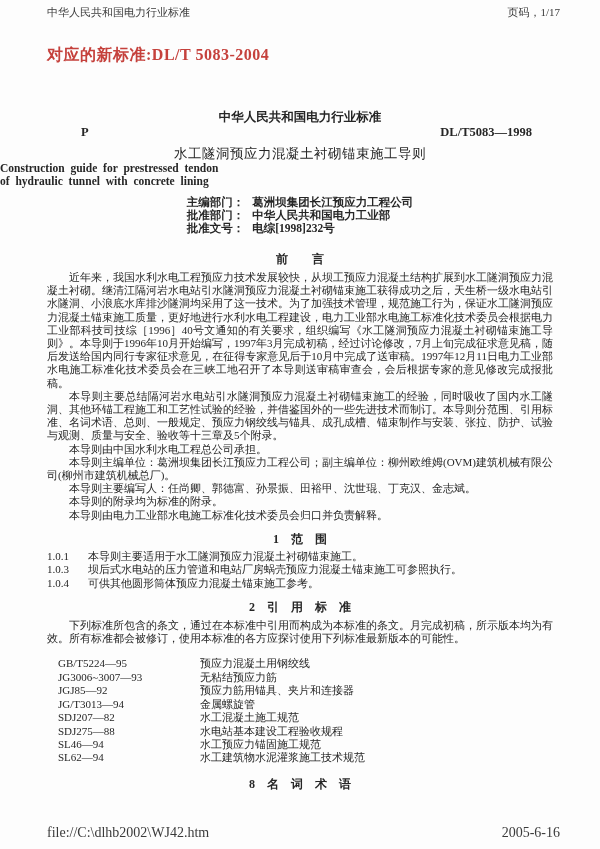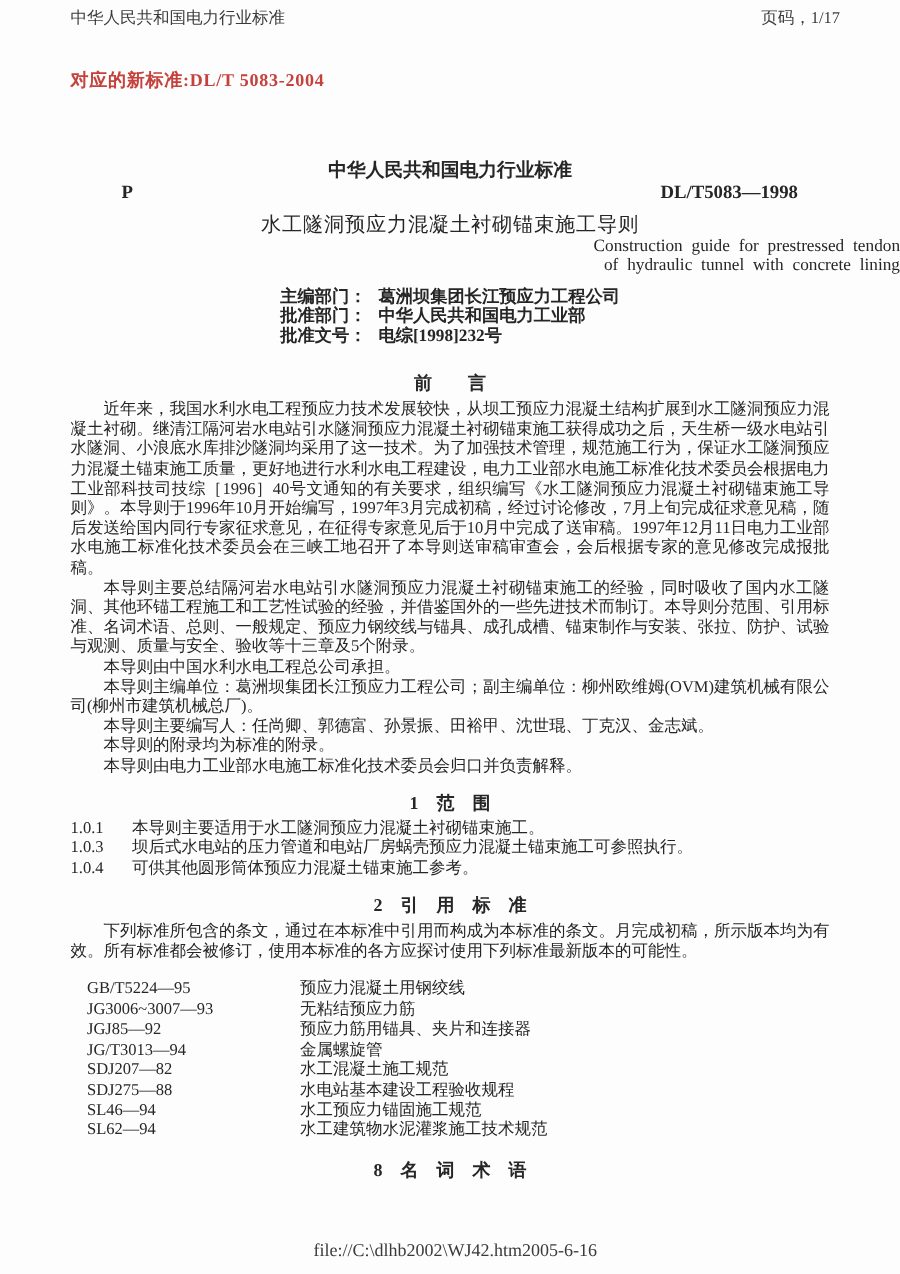--- a/index.html
+++ b/index.html
@@ -7,34 +7,34 @@
     width:600px;height:849px;position:relative;
     background:#fdfdfd;color:#262626;
     font-family:"Liberation Serif","DejaVu Serif",serif;
     overflow:hidden;
   }
   .hdr{
     display:flex;justify-content:space-between;align-items:flex-start;
     padding:5px 40px 0 47px;font-size:11px;line-height:14px;color:#3a3a3a;
   }
   .notice{
-    margin:26px 6px 0 47px;font-size:12px;font-weight:bold;letter-spacing:.5px;
+    margin:26px 6px 0 47px;font-size:16px;font-weight:bold;letter-spacing:.5px;
   }
   .org{
     text-align:center;font-weight:bold;font-size:12.5px;line-height:15px;margin-top:44px;
   }
   .coderow{
     display:flex;justify-content:space-between;
     padding:0 68px 0 81px;font-weight:bold;font-size:12.5px;line-height:15px;
   }
   .cntitle{
     text-align:center;font-weight:normal;font-size:13.5px;line-height:16px;margin-top:6px;letter-spacing:.5px;
   }
   .entitle{
-    text-align:right;font-weight:normal;font-size:11.5px;line-height:13px;word-spacing:3px;
+    text-align:left;font-weight:bold;font-size:11.5px;line-height:13px;word-spacing:3px;
   }
   .meta{
     margin:8px auto 0;width:fit-content;font-weight:bold;font-size:11.5px;line-height:12px;
   }
   .meta-row{display:flex;margin-top:1px;}
   .meta-label{margin-right:8px;white-space:nowrap;}
   .h-center{
     text-align:center;font-weight:bold;font-size:12px;line-height:15px;
   }
   .h-fore{margin-top:18px;}
@@ -47,22 +47,22 @@
   }
   .bodytext p.first{margin-top:4px;}
   .clauses{margin-top:3px;}
   .clause{display:flex;font-size:11px;line-height:13.4px;}
   .clause-no{flex:none;width:32px;margin-right:9px;}
   .stds{margin-top:12px;}
   .std-row{display:flex;font-size:11px;line-height:13.4px;padding-left:11px;}
   .std-code{flex:none;width:142px;}
   .ftr{
     position:absolute;left:47px;right:40px;bottom:8px;
-    display:flex;justify-content:center;
-    font-size:12px;color:#3a3a3a;
+    display:flex;justify-content:space-between;
+    font-size:14px;color:#3a3a3a;
   }
 </style>
 </head>
 <body>
 
 <div class="hdr">
   <span>中华人民共和国电力行业标准</span>
   <span>页码，1/17</span>
 </div>
 

